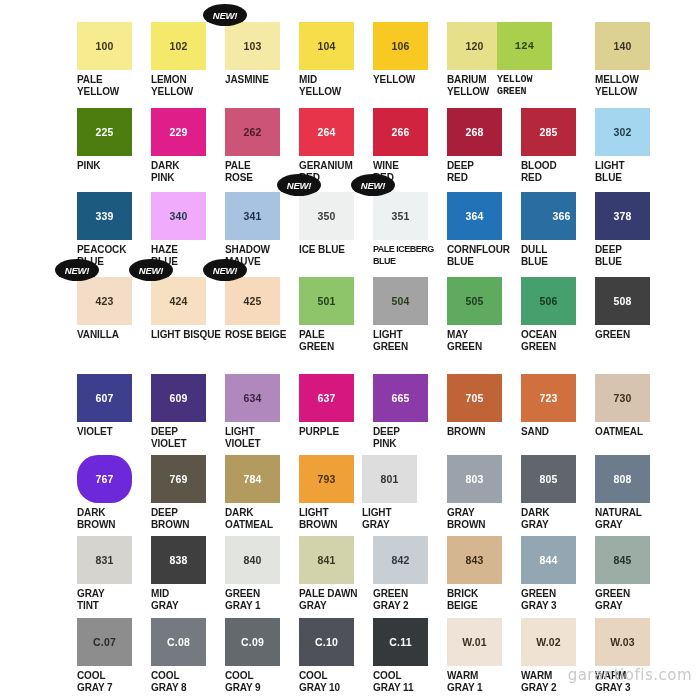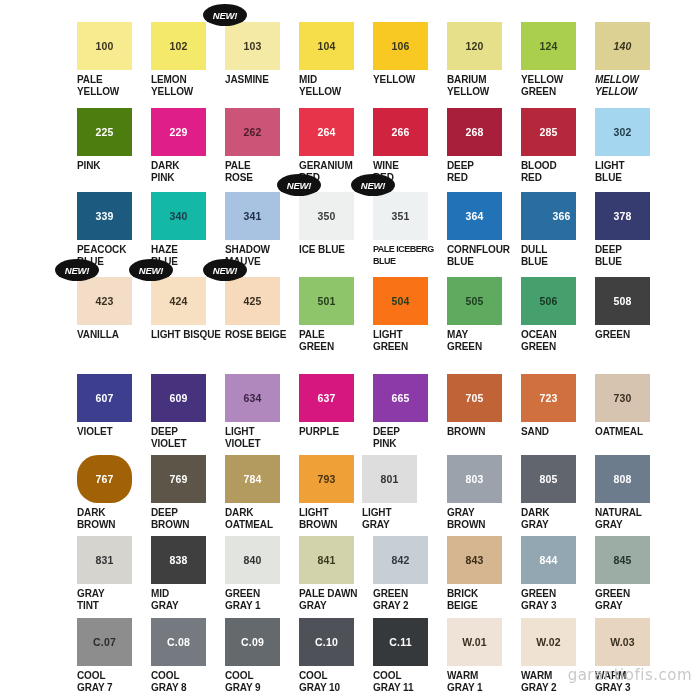--- a/index.html
+++ b/index.html
@@ -137,27 +137,27 @@
           <div class="code" style="color: rgb(58, 53, 32);">106</div>
         </div>
         <div class="label">YELLOW</div>
       </div>
       <div class="cell" style="left: 445px;">
         <div class="swatch" style="background: rgb(230, 224, 138);">
           <div class="code" style="color: rgb(58, 53, 32);">120</div>
         </div>
         <div class="label">BARIUM<br>YELLOW</div>
       </div>
-      <div class="cell" style="left: 519px;">
+      <div class="cell" style="left: 495px; font-family: Liberation Mono, monospace;">
         <div class="swatch" style="background: rgb(169, 207, 77);">
           <div class="code" style="color: rgb(51, 64, 28);">124</div>
         </div>
         <div class="label">YELLOW<br>GREEN</div>
       </div>
-      <div class="cell" style="left: 593px; font-style: italic;">
+      <div class="cell" style="left: 593px;">
         <div class="swatch" style="background: rgb(221, 208, 147);">
           <div class="code" style="color: rgb(58, 53, 32);">140</div>
         </div>
         <div class="label">MELLOW<br>YELLOW</div>
       </div>
     </div>
     <div class="row" style="top: 108px;">
       <div class="cell" style="left: 75px;">
         <div class="swatch" style="background: #4d7c0f;">
           <div class="code" style="color: rgb(255, 255, 255);">225</div>
@@ -208,21 +208,21 @@
       </div>
     </div>
     <div class="row" style="top: 192px;">
       <div class="cell" style="left: 75px;">
         <div class="swatch" style="background: rgb(28, 90, 128);">
           <div class="code" style="color: rgb(255, 255, 255);">339</div>
         </div>
         <div class="label">PEACOCK<br>BLUE</div>
       </div>
       <div class="cell" style="left: 149px;">
-        <div class="swatch" style="background: #14b8a6;">
+        <div class="swatch" style="background: #f0abfc;">
           <div class="code" style="color: rgb(30, 58, 74);">340</div>
         </div>
         <div class="label">HAZE<br>BLUE</div>
       </div>
       <div class="cell" style="left: 223px;">
         <div class="swatch" style="background: rgb(168, 195, 226);">
           <div class="code" style="color: rgb(30, 47, 74);">341</div>
         </div>
         <div class="label">SHADOW<br>MAUVE</div>
       </div>
@@ -281,21 +281,21 @@
         </div>
         <div class="label">ROSE BEIGE</div>
       </div>
       <div class="cell" style="left: 297px;">
         <div class="swatch" style="background: rgb(142, 196, 106);">
           <div class="code" style="color: rgb(37, 64, 28);">501</div>
         </div>
         <div class="label">PALE<br>GREEN</div>
       </div>
       <div class="cell" style="left: 371px;">
-        <div class="swatch" style="background: #f97316;">
+        <div class="swatch" style="background: #a3a3a3;">
           <div class="code" style="color: rgb(37, 64, 28);">504</div>
         </div>
         <div class="label">LIGHT<br>GREEN</div>
       </div>
       <div class="cell" style="left: 445px;">
         <div class="swatch" style="background: rgb(94, 171, 95);">
           <div class="code" style="color: rgb(29, 58, 32);">505</div>
         </div>
         <div class="label">MAY<br>GREEN</div>
       </div>
@@ -357,21 +357,21 @@
       </div>
       <div class="cell" style="left: 593px;">
         <div class="swatch" style="background: rgb(214, 196, 176);">
           <div class="code" style="color: rgb(58, 48, 32);">730</div>
         </div>
         <div class="label">OATMEAL</div>
       </div>
     </div>
     <div class="row" style="top: 455px;">
       <div class="cell" style="left: 75px;">
-        <div class="swatch" style="background: #a16207; border-radius: 21px;">
+        <div class="swatch" style="background: #6d28d9; border-radius: 21px;">
           <div class="code" style="color: rgb(255, 255, 255);">767</div>
         </div>
         <div class="label">DARK<br>BROWN</div>
       </div>
       <div class="cell" style="left: 149px;">
         <div class="swatch" style="background: rgb(93, 85, 72);">
           <div class="code" style="color: rgb(255, 255, 255);">769</div>
         </div>
         <div class="label">DEEP<br>BROWN</div>
       </div>

